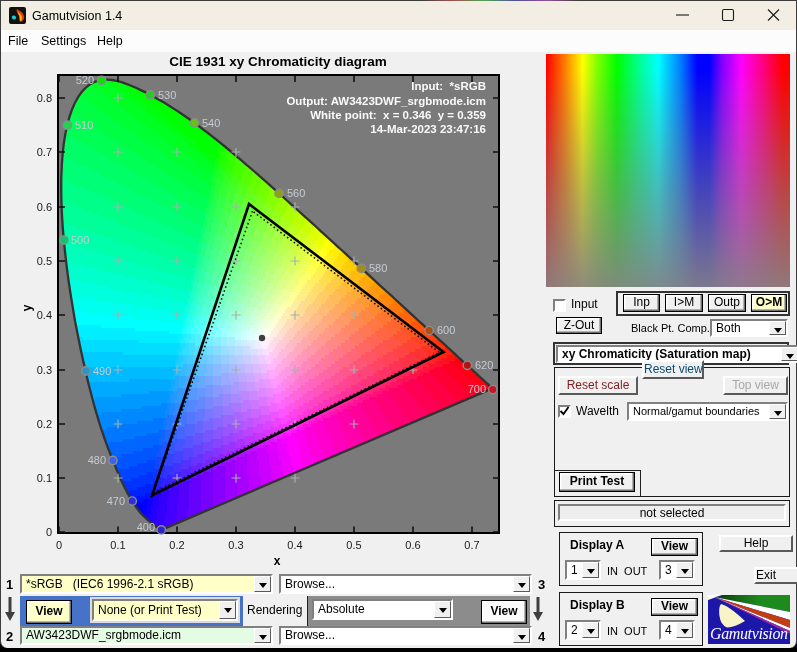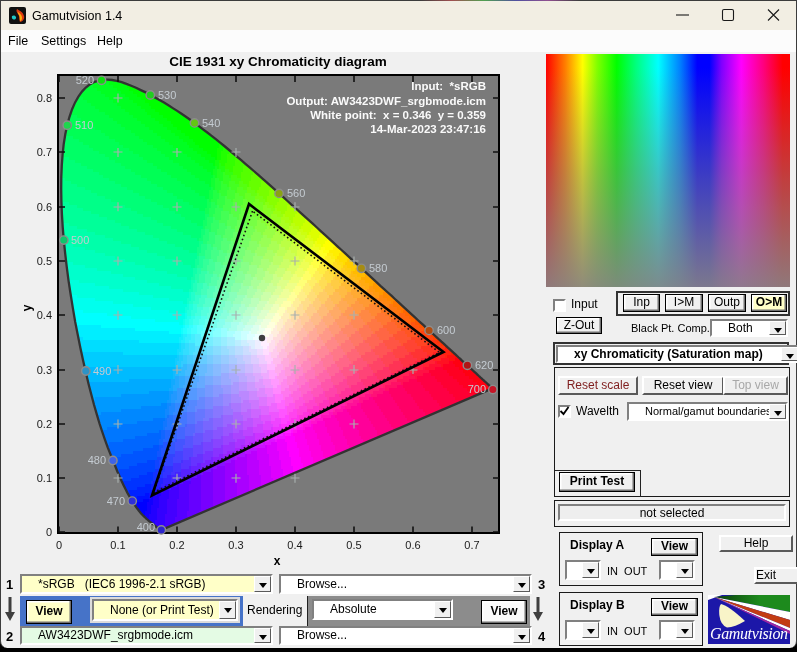--- a/index.html
+++ b/index.html
@@ -1,20 +1,20 @@
 <!DOCTYPE html>
 <html><head><meta charset="utf-8"><style>
 *{margin:0;padding:0;box-sizing:border-box}
 body{width:797px;height:652px;position:relative;overflow:hidden;background:#000;font-family:"Liberation Sans",sans-serif}
 .win{position:absolute;left:0;top:0;width:797px;height:648px;background:#f0f0f0;border:1px solid #3c3c3c;border-bottom:none;border-radius:0 0 7px 7px}
 .abs{position:absolute}
 .raised{border:2px solid;border-color:#fff #5a5a5a #5a5a5a #fff;background:#f0f0f0}
 .sunken{border:2px solid;border-color:#808080 #fff #fff #808080;background:#fff}
 .btn{border:1px solid #000;box-shadow:inset -1.5px -1.5px 0 #707070,inset 1.5px 1.5px 0 #fff;background:#f0f0f0;text-align:center}
-.combo{border:2px solid;border-color:#808080 #fff #fff #808080;background:#fff;font-size:12px;line-height:15px;padding-left:16px;white-space:nowrap;overflow:hidden}
+.combo{border:2px solid;border-color:#808080 #fff #fff #808080;background:#fff;font-size:12px;line-height:15px;padding-left:4px;white-space:nowrap;overflow:hidden}
 .cbar{position:absolute;right:0;top:0;bottom:0;width:17px;background:#f0f0f0;border:1px solid;border-color:#fff #5a5a5a #5a5a5a #fff}
 .cbar:after{content:"";position:absolute;left:4px;top:6px;border:4px solid transparent;border-top:5px solid #000}
 .gb{border:1.5px solid #1a1a1a}
 .lbl{font-size:12px;color:#000;white-space:nowrap}
 .b{font-weight:bold}
 .chk{width:13px;height:13px;border:2px solid;border-color:#808080 #fff #fff #808080;background:#fff}
 </style></head><body>
 <div class="win"></div>
 <div class="abs" style="left:420px;top:0;width:160px;height:1.5px;background:linear-gradient(to right,#3c3c3c,#a05050,#50a050,#5050a0,#905090,#3c3c3c)"></div>
 <div class="abs" style="left:1px;top:1px;width:795px;height:29px;background:#f2eee3"></div>
@@ -836,21 +836,21 @@
 <div class="abs btn lbl" style="left:665px;top:294px;width:38px;height:18px;line-height:15px">I&gt;M</div>
 <div class="abs btn lbl" style="left:708px;top:294px;width:38px;height:18px;line-height:15px">Outp</div>
 <div class="abs btn lbl b" style="left:751px;top:294px;width:36px;height:18px;line-height:15px;background:#ffffc8">O&gt;M</div>
 <div class="abs btn lbl" style="left:556px;top:317px;width:46px;height:17px;line-height:14px">Z-Out</div>
 <div class="abs lbl" style="left:631px;top:322px;font-size:11px">Black Pt. Comp.</div>
 <div class="abs combo" style="left:710px;top:319px;width:78px;height:18px;line-height:14px">Both<span class="cbar"></span></div>
 <div class="abs" style="left:553px;top:342px;width:236px;height:23px;border:2px solid #333;background:#f0f0f0"></div>
 <div class="abs combo b" style="left:556px;top:344.5px;width:244px;height:18px;line-height:14px">xy Chromaticity (Saturation map)<span class="cbar"></span></div>
 <div class="abs gb" style="left:554px;top:367px;width:236px;height:130px"></div>
 <div class="abs raised lbl" style="left:558px;top:376px;width:80px;height:19px;line-height:15px;text-align:center;color:#7f1d1d">Reset scale</div>
-<div class="abs raised lbl" style="left:642px;top:376px;width:82px;height:19px;line-height:15px;text-align:center;color:#000000">Reset view</div>
+<div class="abs raised lbl" style="left:642px;top:360px;width:62px;height:19px;line-height:15px;text-align:center;color:#0c4a6e">Reset view</div>
 <div class="abs raised lbl" style="left:723px;top:376px;width:65px;height:19px;line-height:15px;text-align:center;color:#a8a8a8">Top view</div>
 <div class="abs chk" style="left:558px;top:405px"></div>
 <svg class="abs" style="left:559px;top:406px" width="11" height="11" viewBox="0 0 11 11">
     <path d="M1.5 5l3 3 5-7" stroke="#000" stroke-width="1.8" fill="none"></path>
   </svg>
 <div class="abs lbl" style="left:576px;top:404px">Wavelth</div>
 <div class="abs combo" style="left:627px;top:402px;width:161px;height:19px;line-height:15px;font-size:11px">Normal/gamut boundaries<span class="cbar"></span></div>
 <div class="abs" style="left:555px;top:470px;width:86px;height:27px;border-top:1.5px solid #222;border-right:1.5px solid #222"></div>
 <div class="abs btn lbl b" style="left:559px;top:472px;width:76px;height:20px;line-height:17px">Print Test</div>
 <div class="abs gb" style="left:554px;top:500px;width:236px;height:27px"></div>

